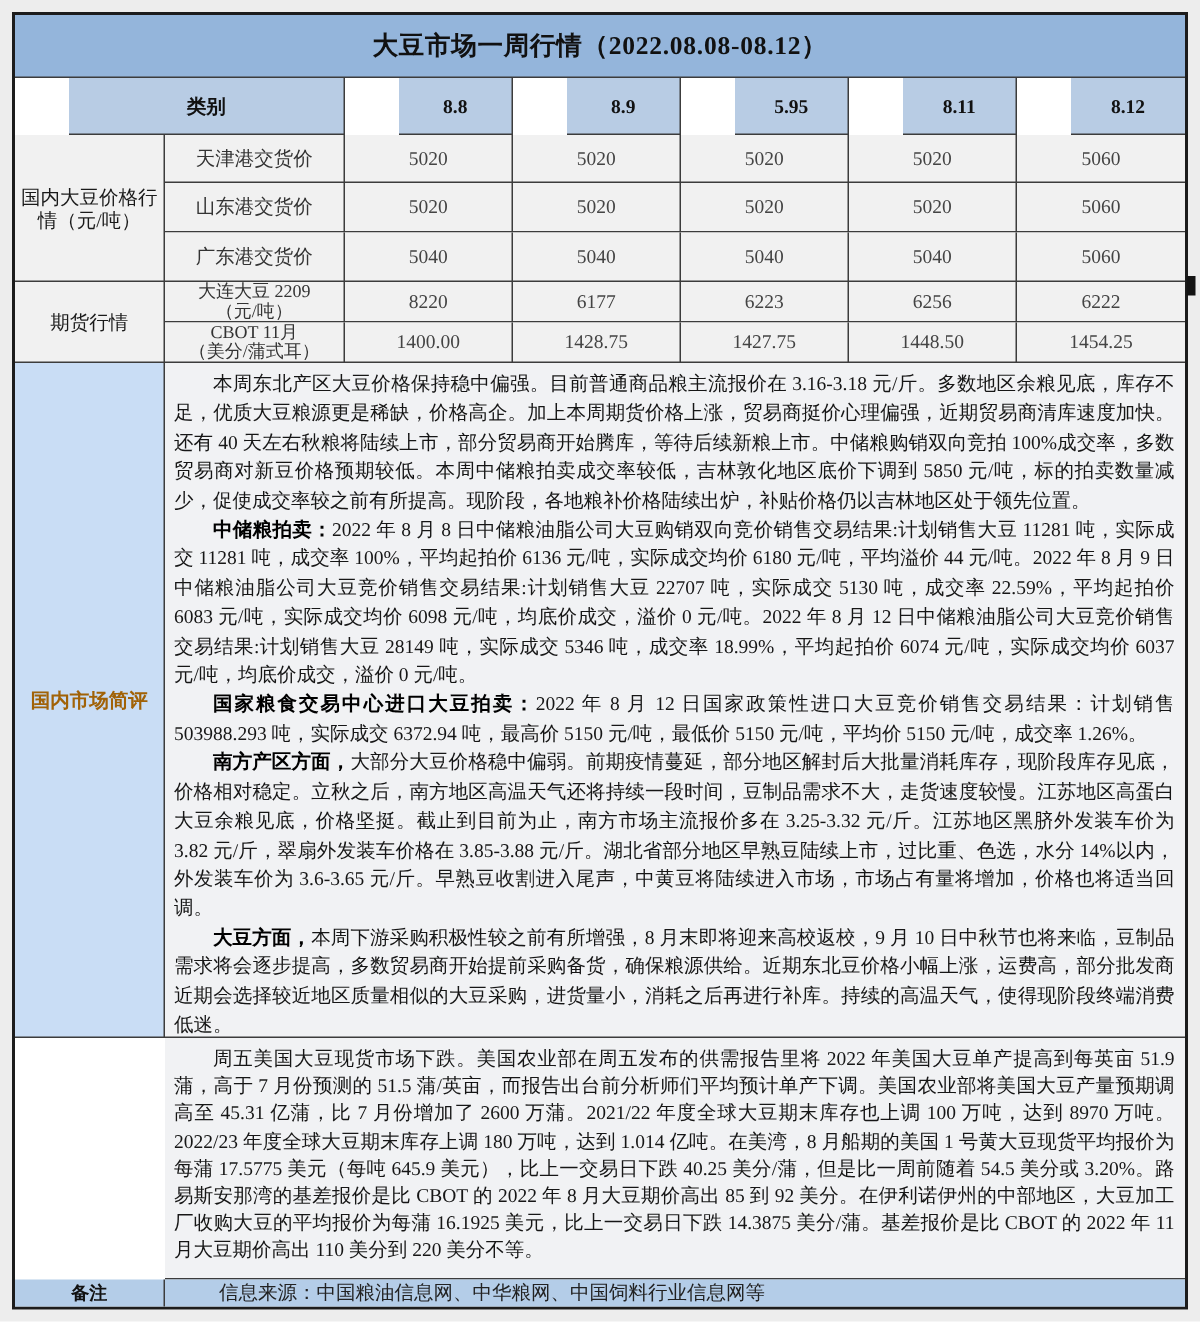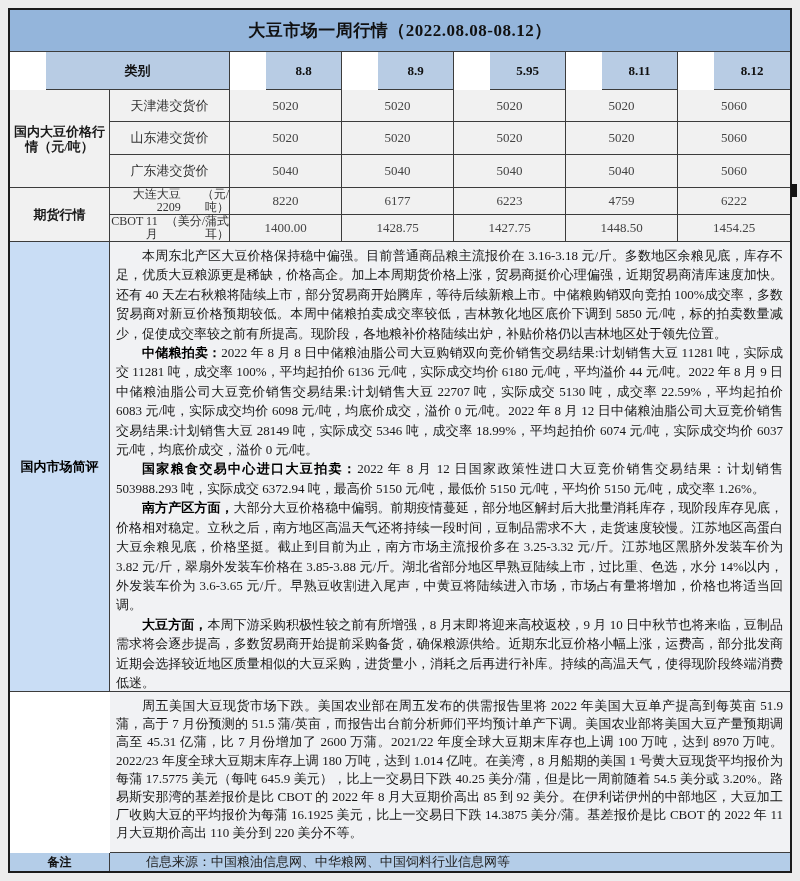--- a/index.html
+++ b/index.html
@@ -35,36 +35,36 @@
     font-weight:bold;font-size:17px;color:#111;
     letter-spacing:.5px;
   }
   .head-cell{
     background:var(--header_bg,#b8cce4);
     font-weight:bold;font-size:13px;color:#111;margin-left:36px;
   }
   .cat-cell{grid-column:1/3;}
   .rowlabel{
     background:#f1f1f1;
-    font-weight:bold;font-size:13px;color:#1a1a1a;
+    font-weight:normal;font-size:13px;color:#1a1a1a;
     text-align:center;line-height:15px;
     padding:0 4px;
   }
   .sublabel{
     background:#f1f1f1;
     font-size:13px;color:#333;text-align:right;
   }
-  .sublabel.twoline{font-size:12px;line-height:13px;}
+  .sublabel.twoline{flex-direction:column;font-size:12px;line-height:13px;}
   .val{
     background:#f1f1f1;
     font-size:13px;color:#444;
   }
   .section-label{
     background:var(--section_label_bg,#c9ddf5);
-    font-weight:bold;font-size:13px;color:#000000;
+    font-weight:bold;font-size:13px;color:#a16207;
     text-align:center;padding:0 3px;
   }
   .section-label.gray{background:#f0f0f0;}
   .bodycell{
     grid-column:2/-1;
     background:#f1f2f4;
     display:block;
     padding:4px 7px 0 6px;
     font-size:13px;color:#161616;
     line-height:19.4px;
@@ -128,21 +128,21 @@
 
   <div class="c rowlabel" style="grid-row:6/8;">期货行情</div>
 
   <div class="c sublabel twoline">
     <span>大连大豆 2209</span>
     <span>（元/吨）</span>
   </div>
   <div class="c val">8220</div>
   <div class="c val">6177</div>
   <div class="c val">6223</div>
-  <div class="c val">4759</div>
+  <div class="c val">6256</div>
   <div class="c val lastcol">6222</div>
 
   <div class="c sublabel twoline">
     <span>CBOT 11月</span>
     <span>（美分/蒲式耳）</span>
   </div>
   <div class="c val">1400.00</div>
   <div class="c val">1428.75</div>
   <div class="c val">1427.75</div>
   <div class="c val">1448.50</div>

